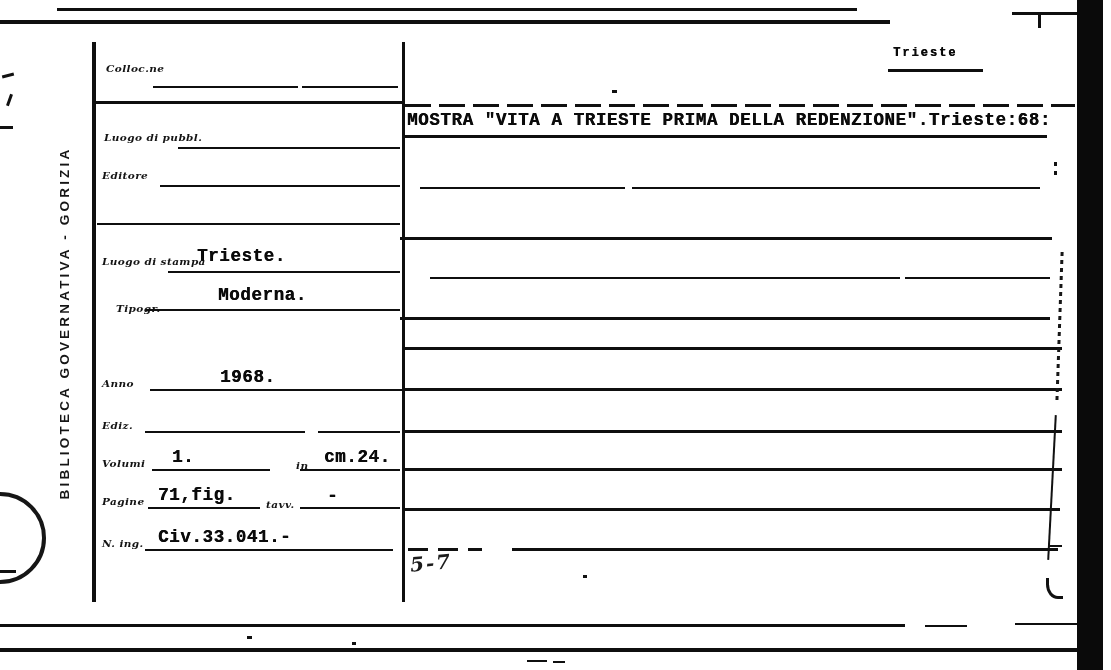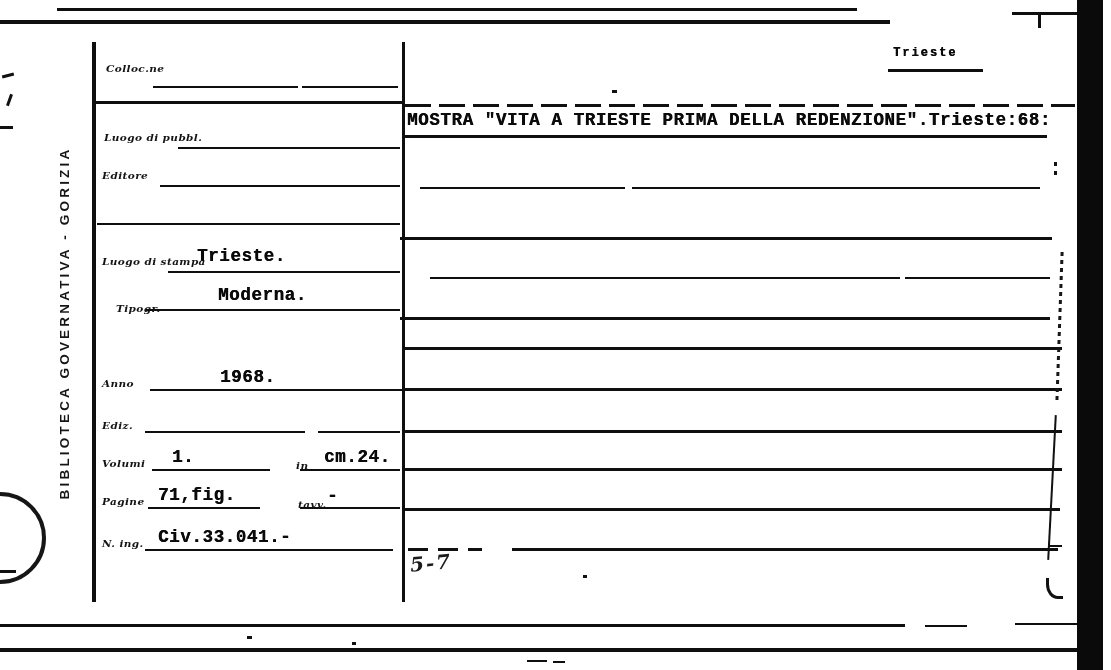--- a/index.html
+++ b/index.html
@@ -72,21 +72,21 @@
 
   <span class="lbl" style="left:102px;top:457px;">Volumi</span>
   <span class="typ" style="left:172px;top:447px;">1.</span>
   <span class="lbl" style="left:296px;top:459px;">in</span>
   <span class="typ" style="left:324px;top:447px;">cm.24.</span>
   <div class="rule" style="top:469px;left:152px;width:118px;height:2px;"></div>
   <div class="rule" style="top:469px;left:300px;width:100px;height:2px;"></div>
 
   <span class="lbl" style="left:102px;top:495px;">Pagine</span>
   <span class="typ" style="left:158px;top:485px;">71,fig.</span>
-  <span class="lbl" style="left:266px;top:498px;margin-left:32px;">tavv.</span>
+  <span class="lbl" style="left:266px;top:498px;">tavv.</span>
   <span class="typ" style="left:327px;top:486px;">-</span>
   <div class="rule" style="top:507px;left:148px;width:112px;height:2px;"></div>
   <div class="rule" style="top:507px;left:300px;width:100px;height:2px;"></div>
 
   <span class="lbl" style="left:102px;top:537px;">N. ing.</span>
   <span class="typ" style="left:158px;top:527px;">Civ.33.041.-</span>
   <div class="rule" style="top:549px;left:145px;width:248px;height:2px;"></div>
 
   <span class="typ small" style="left:893px;top:46px;letter-spacing:2px;">Trieste</span>
   <div class="rule" style="top:69px;left:888px;width:95px;height:3px;"></div>

